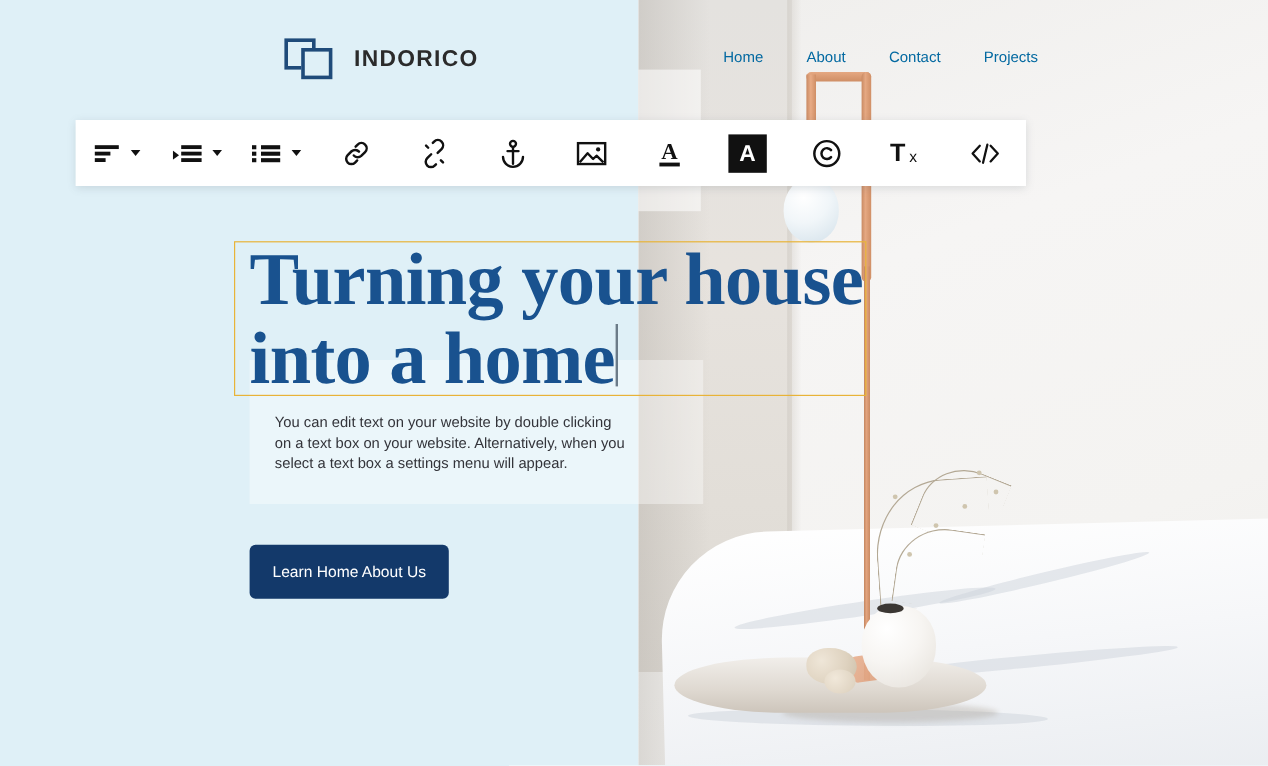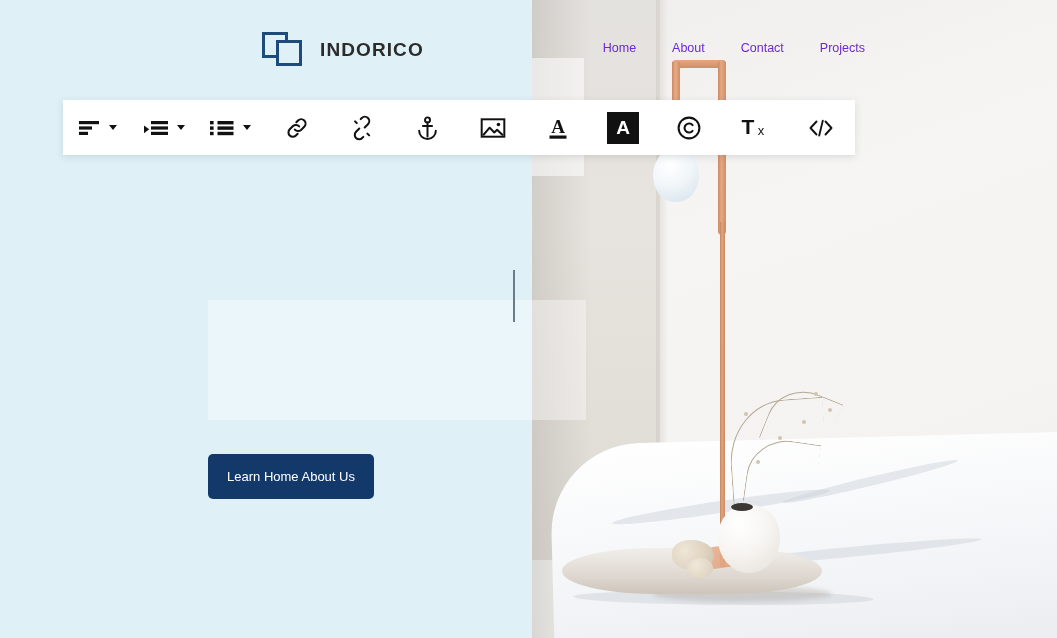--- a/index.html
+++ b/index.html
@@ -138,37 +138,37 @@
     position:absolute; left:178px; top:545px; width:36px; height:22px;
     background: linear-gradient(120deg,#e9b191,#d99a76);
     border-radius: 4px; transform: rotate(-8deg); opacity:.9;
   }
 
   
   #header {
     position: absolute; left: 0; top: 0; width: 1057px; height: 98px;
     z-index: 20;
   }
-  #logo { position: absolute; left: 218px; top: 30px; display: flex; align-items: center; padding-left: 44px; }
+  #logo { position: absolute; left: 193px; top: 30px; display: flex; align-items: center; padding-left: 44px; }
   .logo-mark { position: relative; width: 44px; height: 40px; }
   .logo-sq {
     position: absolute; border: 3px solid #1f4b7a; background: transparent;
   }
   .logo-sq.a { left: 0; top: 2px; width: 26px; height: 26px; }
   .logo-sq.b { left: 14px; top: 10px; width: 26px; height: 26px; background:#dff0f7; }
   .logo-text {
     margin-left: 14px; font-size: 19px; font-weight: 700; letter-spacing: 1.1px;
     color: #2b2b2b; font-family: "Liberation Sans", sans-serif;
   }
   #nav {
     position: absolute; right: 174px; top: 41px;
     display: flex; gap: 0;
   }
   #nav .nav-item {
-    font-size: 12.5px; color: #6d28d9; padding: 0 18px;
+    font-size: 12.5px; color: #0369a1; padding: 0 18px;
     font-family: "Liberation Sans", sans-serif; cursor: pointer;
     white-space: nowrap;
   }
 
   
   #toolbar {
     position: absolute; left: 63px; top: 100px;
     width: 792px; height: 55px;
     background: #ffffff;
     box-shadow: 0 2px 7px rgba(90,100,110,.18);
@@ -400,18 +400,23 @@
       <svg width="28" height="22" viewBox="0 0 28 22" fill="none" stroke="#111" stroke-width="1.9" stroke-linecap="round" stroke-linejoin="round">
         <path d="M9.5 4.5L3.5 11l6 6.5"></path>
         <path d="M18.5 4.5L24.5 11l-6 6.5"></path>
         <path d="M15.8 3.6l-3.6 15"></path>
       </svg>
     </div>
   </div>
 
   <div class="overlay-box"></div>
 
+  <div id="heading-wrap">
+    <div id="heading">Turning your house
+into a home</div>
+  </div>
   <div id="caret-bar"></div>
 
+  <p id="body-copy">You can edit text on your website by double clicking on a text box on your website. Alternatively, when you select a text box a settings menu will appear.</p>
 
   <button id="cta">Learn Home About Us</button>
 
 </div>
 
 </body></html>

